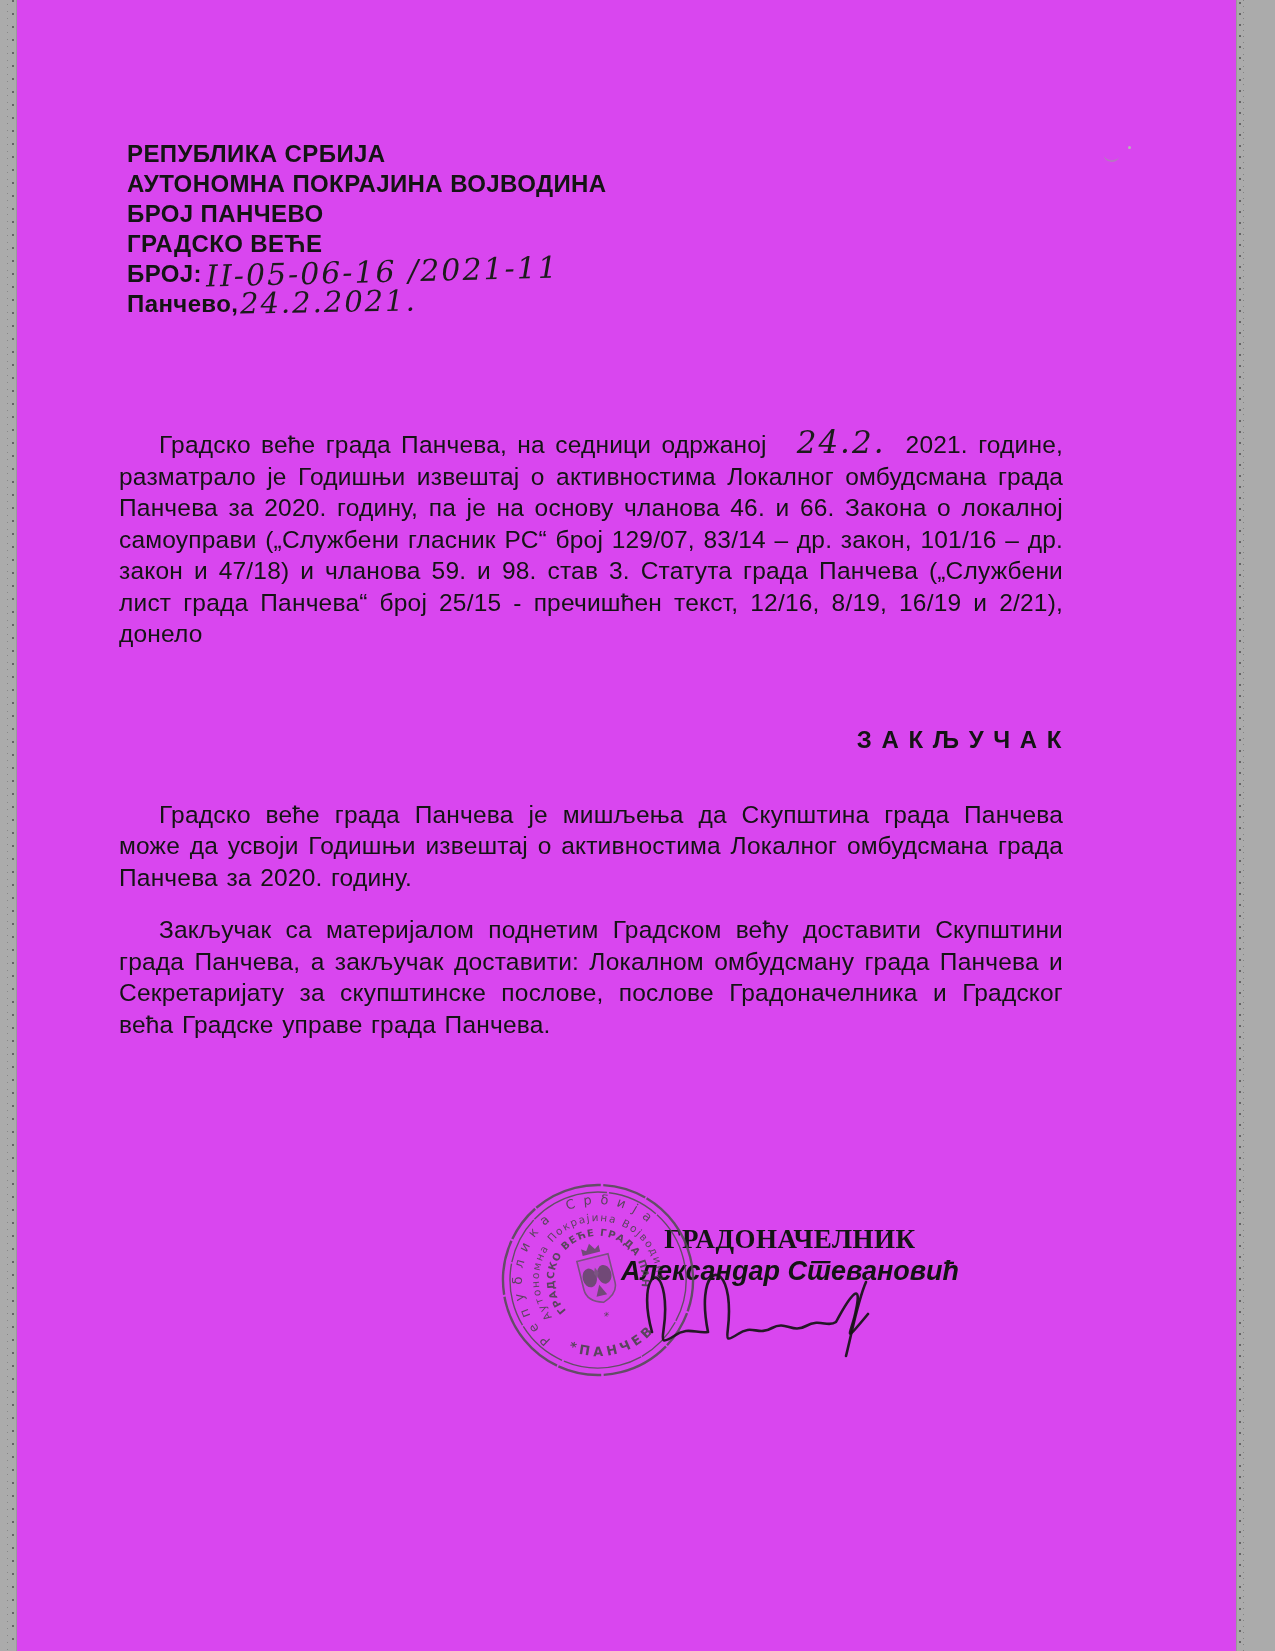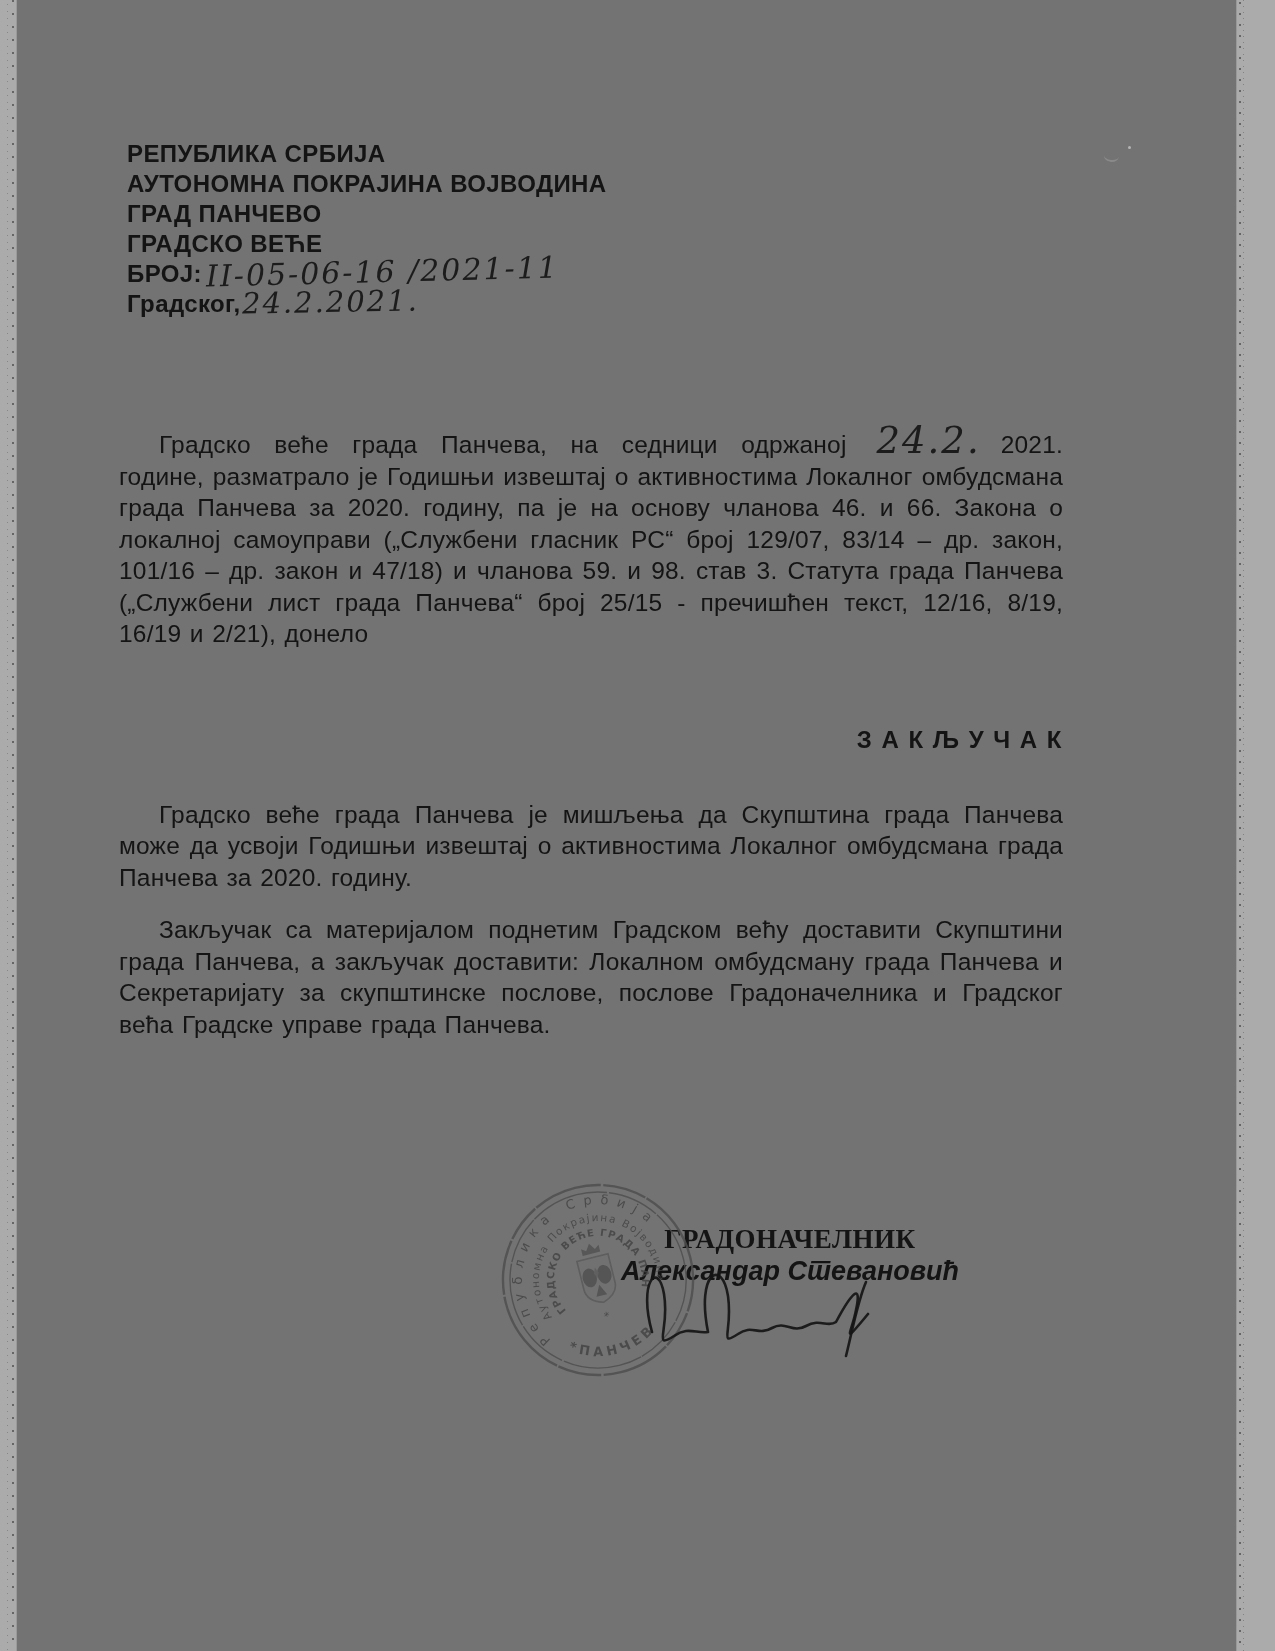--- a/index.html
+++ b/index.html
@@ -1,19 +1,19 @@
 <!DOCTYPE html>
 <html lang="sr"><head>
 <meta charset="utf-8">
 <style>
   html,body{margin:0;padding:0;background:#e8e8e8;}
   .page{
     position:relative;
     width:1275px;height:1651px;
-    background:#737373;
+    background:#d946ef;
     overflow:hidden;
     font-family:"Liberation Sans","DejaVu Sans",sans-serif;
     color:#141414;
   }
   
   .edge{position:absolute;top:0;height:100%;background-color:#ababab;}
   .edge-left{
     left:0;width:16px;border-right:1px solid #9a9a9a;
     background-image:
       repeating-linear-gradient(to bottom, rgba(45,45,45,.55) 0 2px, rgba(0,0,0,0) 2px 13px),
@@ -44,21 +44,21 @@
 
   
   .hand{
     font-family:"DejaVu Serif",serif;
     font-style:italic;font-weight:normal;
     color:#1c1c1c;letter-spacing:2px;
     line-height:8px;
   }
   .hand-number{font-size:30px;margin-left:4px;transform:rotate(-1.5deg);display:inline-block;}
   .hand-date{font-size:29px;margin-left:2px;transform:rotate(-1deg);display:inline-block;}
-  .hand-inline{font-size:37px;margin:0 20px 0 30px;}
+  .hand-inline{font-size:31px;margin:0 20px 0 30px;}
 
   
   .textblock{position:absolute;left:119px;top:429px;width:944px;}
   .para{
     margin:0;font-size:24.5px;line-height:31.5px;
     text-align:justify;text-align-last:left;
     text-indent:40px;letter-spacing:.2px;word-spacing:1.5px;
   }
   .doc-title{
     margin:74px 0 0 0;font-size:24px;line-height:31px;font-weight:bold;
@@ -92,28 +92,28 @@
 <div class="page">
 
   <div class="edge edge-left"></div>
   <div class="edge edge-right"></div>
   <div class="mark1"></div>
   <div class="mark2"></div>
 
   <header class="letterhead">
     <div>РЕПУБЛИКА СРБИЈА</div>
     <div>АУТОНОМНА ПОКРАЈИНА ВОЈВОДИНА</div>
-    <div>ГРАД ПАНЧЕВО</div>
+    <div>БРОЈ ПАНЧЕВО</div>
     <div>ГРАДСКО ВЕЋЕ</div>
     <div class="lh-row">
       <span>БРОЈ:</span>
       <span class="hand hand-number">II-05-06-16 /2021-11</span>
     </div>
     <div class="lh-row">
-      <span>Градског,</span>
+      <span>Панчево,</span>
       <span class="hand hand-date">24.2.2021.</span>
     </div>
   </header>
 
   <main class="textblock">
     <p class="para p1"><span>Градско веће града Панчева, на седници одржаној</span><span class="hand hand-inline">24.2.</span><span>2021. године, разматрало је Годишњи извештај о активностима Локалног омбудсмана града Панчева за 2020. годину, па је на основу чланова 46. и 66. Закона о локалној самоуправи („Службени гласник РС“ број 129/07, 83/14 – др. закон, 101/16 – др. закон и 47/18) и чланова 59. и 98. став 3. Статута града Панчева („Службени лист града Панчева“ број 25/15 - пречишћен текст, 12/16, 8/19, 16/19 и 2/21), донело</span></p>
 
     <h1 class="doc-title">З А К Љ У Ч А К</h1>
 
     <p class="para p2">Градско веће града Панчева је мишљења да Скупштина града Панчева може да усвоји Годишњи извештај о активностима Локалног омбудсмана града Панчева за 2020. годину.</p>

